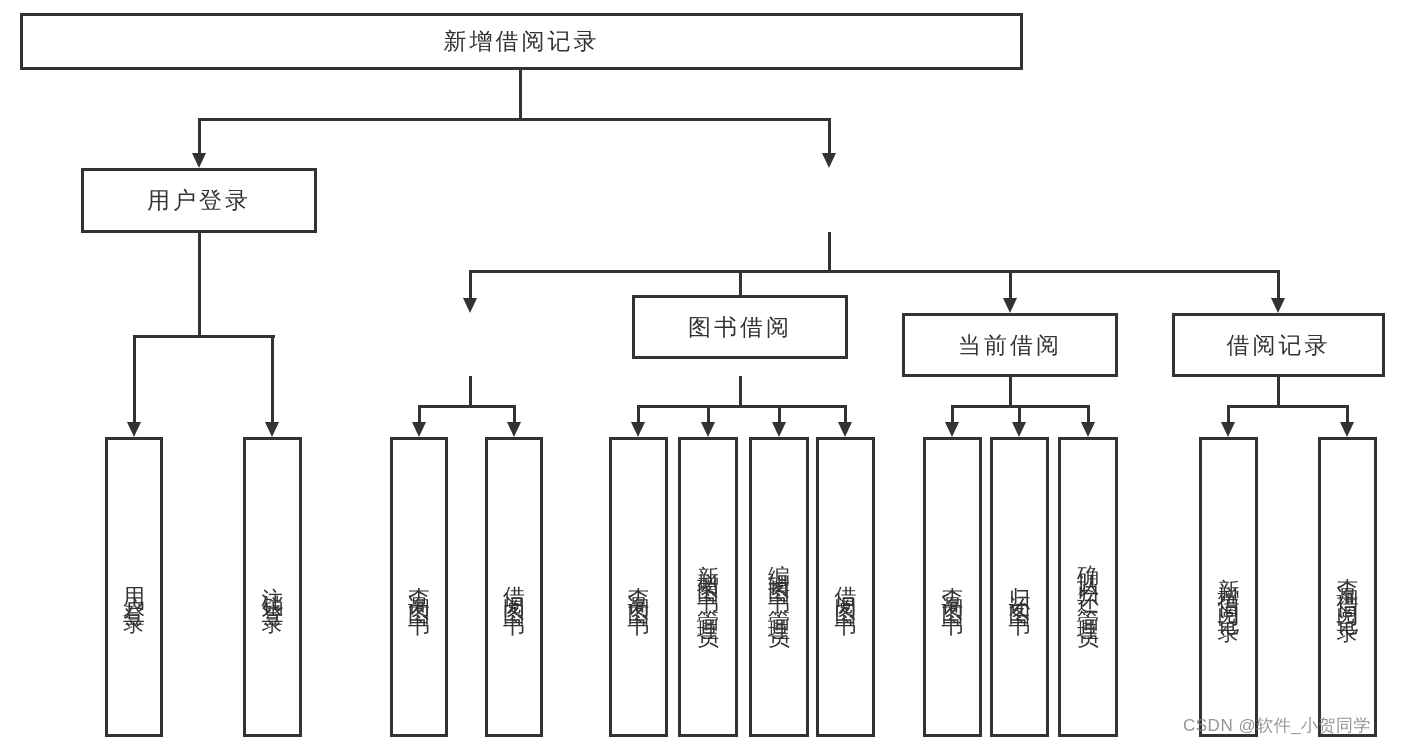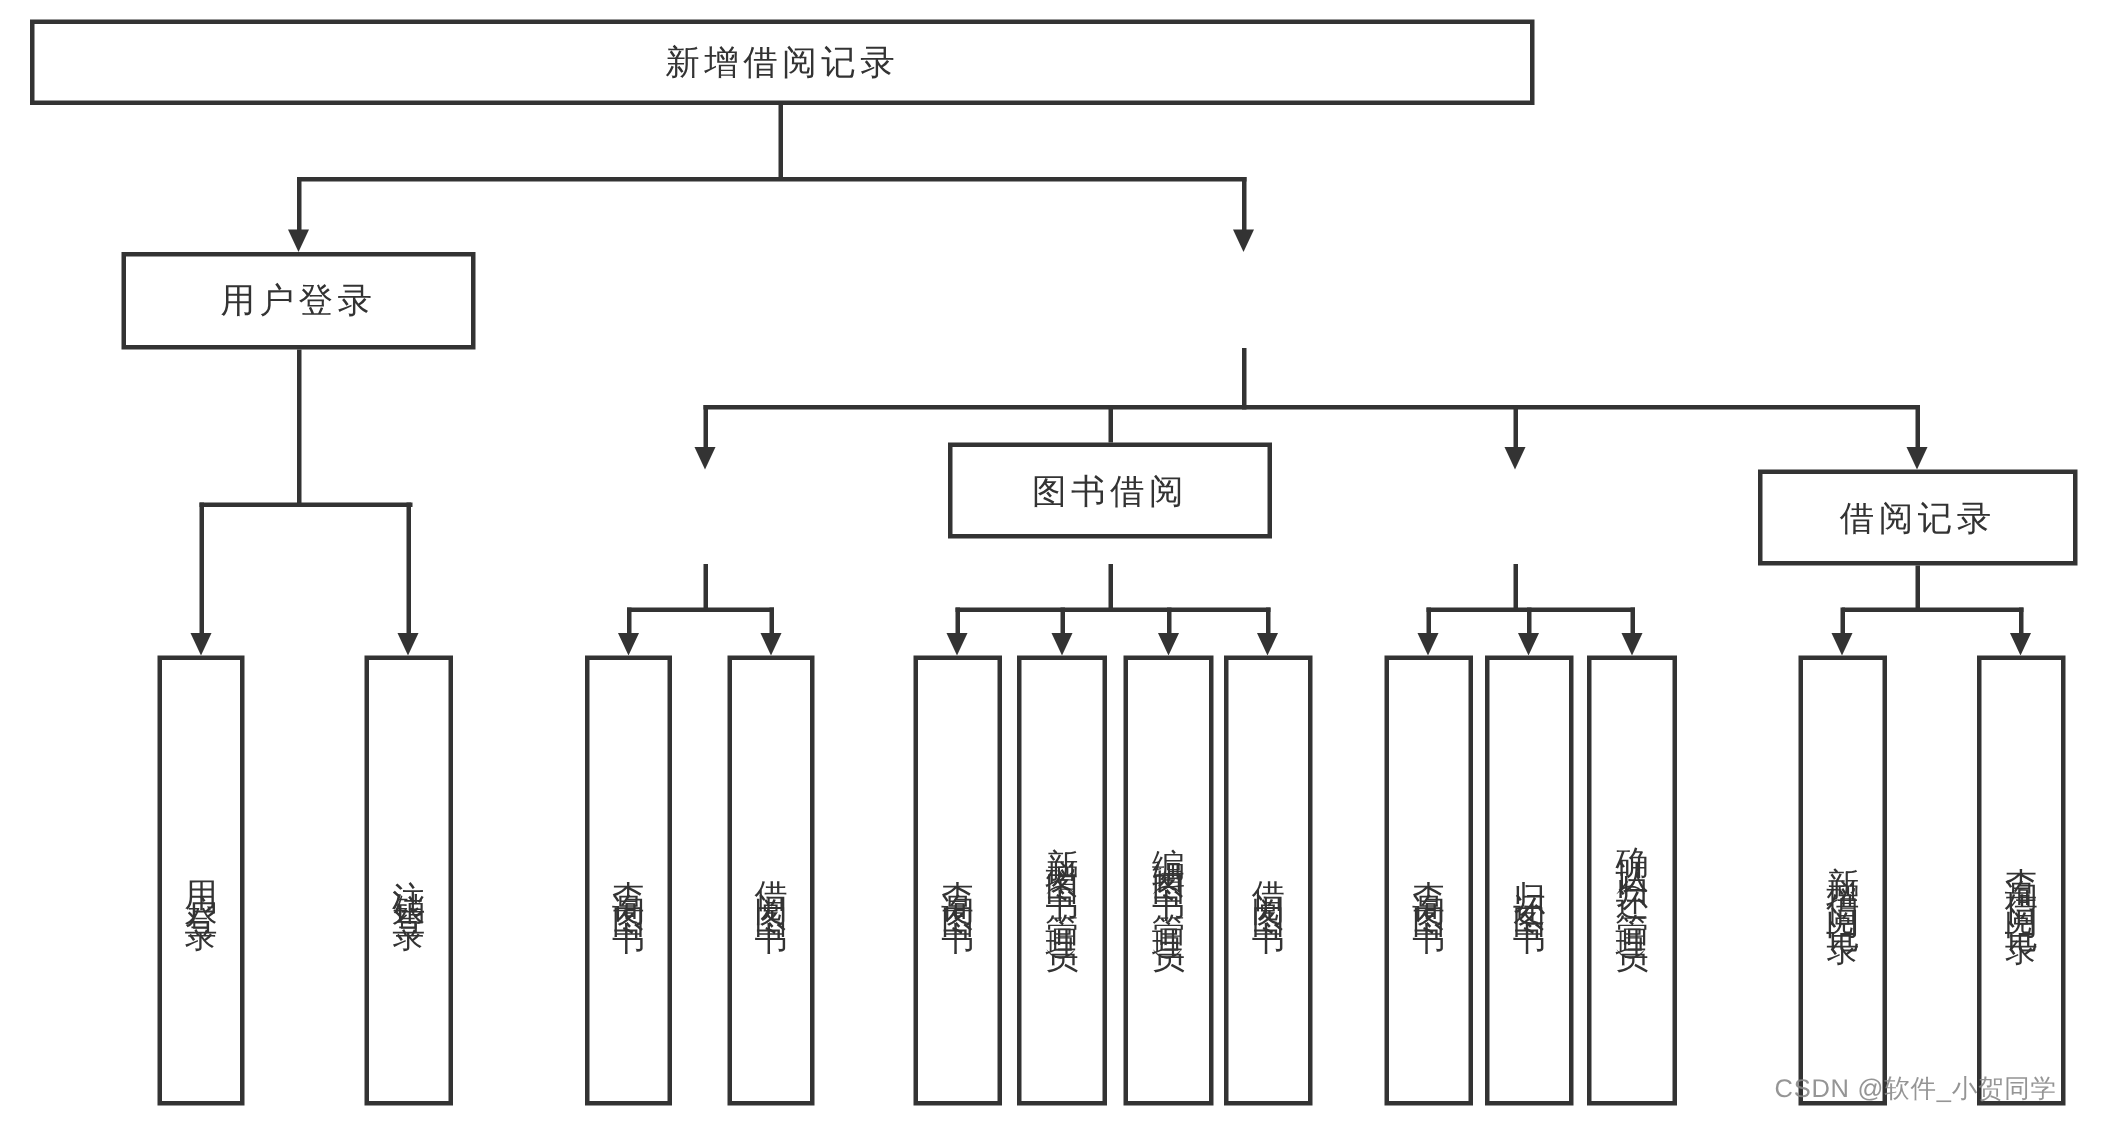--- a/index.html
+++ b/index.html
@@ -98,20 +98,23 @@
     <span>新增借阅记录</span>
   </div>
 
   <div class="box" style="left:81px;top:168px;width:236px;height:65px">
     <span>用户登录</span>
   </div>
 
   <div class="box" style="left:632px;top:295px;width:216px;height:64px">
     <span>图书借阅</span>
   </div>
+  <div class="box" style="left:902px;top:313px;width:216px;height:64px">
+    <span>当前借阅</span>
+  </div>
   <div class="box" style="left:1172px;top:313px;width:213px;height:64px">
     <span>借阅记录</span>
   </div>
 
   <div class="box vbox" style="left:105px;top:437px;width:58px;height:300px">
     <span>用户登录</span>
   </div>
   <div class="box vbox" style="left:243px;top:437px;width:59px;height:300px">
     <span>注销登录</span>
   </div>

